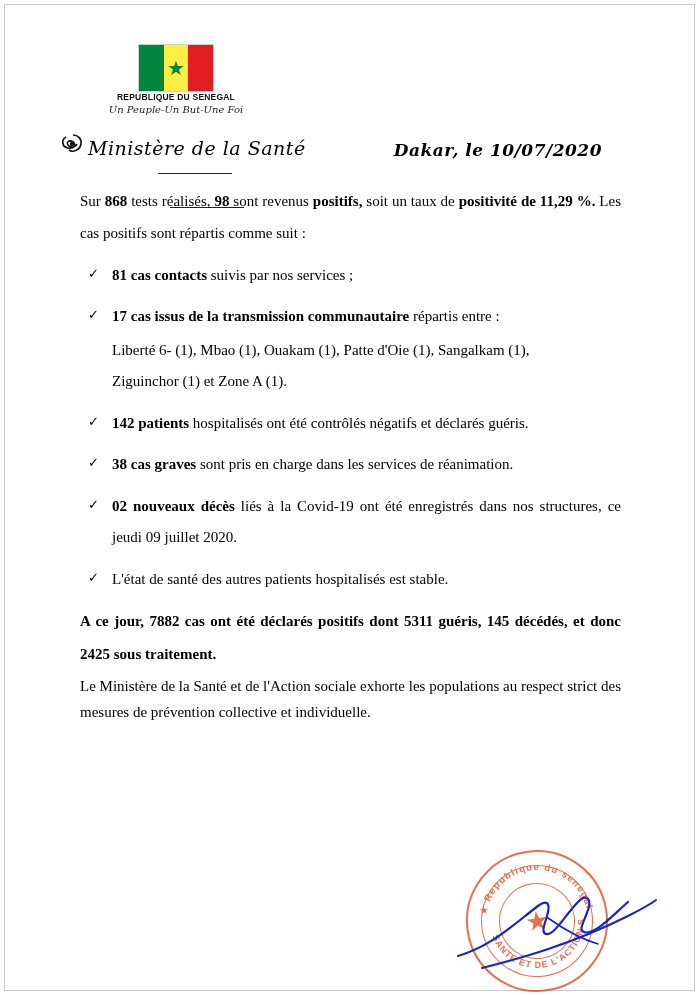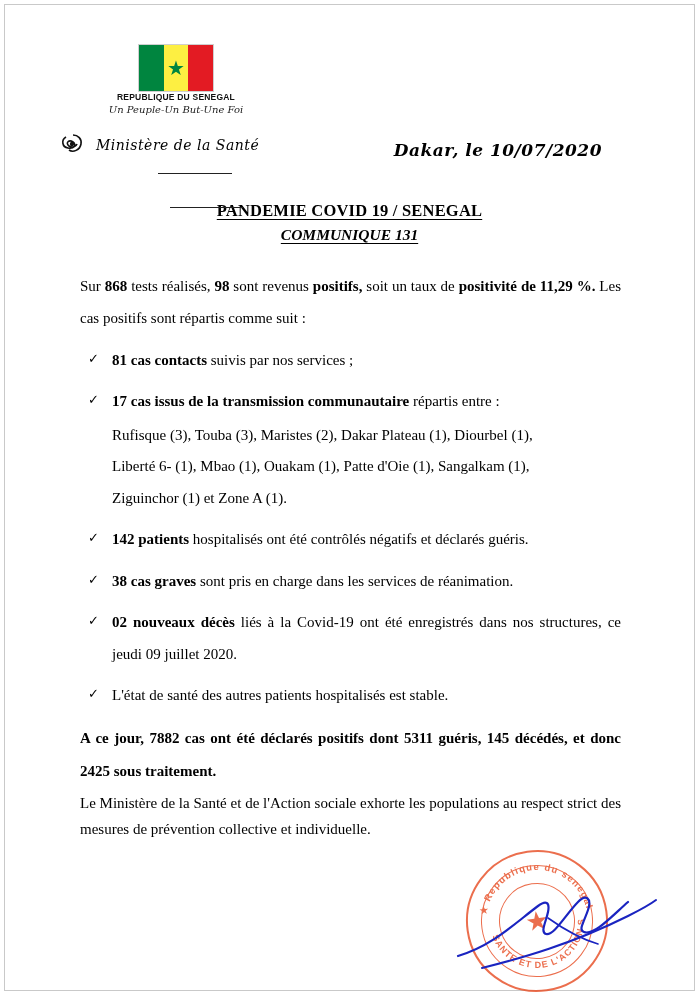--- a/index.html
+++ b/index.html
@@ -82,22 +82,22 @@
   .ministry-logo {
     position: absolute;
     left: 0;
     top: -4px;
     width: 26px;
     height: 30px;
   }
   .ministry-l1 {
     font-family: "DejaVu Serif", serif;
     font-style: italic;
-    font-size: 14px;
-    margin-left: 36px;
+    font-size: 19px;
+    margin-left: 28px;
     letter-spacing: .5px;
   }
   .ministry-l2 {
     font-family: "DejaVu Serif", serif;
     font-style: italic;
     font-size: 16px;
     margin-left: 72px;
     margin-top: 10px;
     letter-spacing: .5px;
   }
@@ -268,43 +268,38 @@
         <path d="M13 2 C18 2, 22 6, 21 11 C20 17, 13 20, 9 17" fill="none" stroke="#111" stroke-width="1.6"></path>
         <circle cx="12" cy="11" r="2.2" fill="#111"></circle>
       </svg>
       <div class="ministry-l1">Ministère de la Santé</div>
       <div class="rule1"></div>
       <div class="rule2"></div>
       <div class="date-line">Dakar, le 10/07/2020</div>
     </div>
   </div>
 
-  <div class="titles">
-    <div class="title-main">PANDEMIE COVID 19 / SENEGAL</div>
-    <div class="title-sub">COMMUNIQUE 131</div>
-  </div>
 
   <div class="body">
 
 
     <p>
       <span>Sur </span><b>868</b><span> tests réalisés, </span><b>98</b><span> sont revenus </span><b>positifs,</b><span> soit un taux de </span><b>positivité de 11,29 %.</b><span> Les cas positifs sont répartis comme suit :</span>
     </p>
 
     <ul class="bullets">
       <li>
         <span class="check">✓</span>
         <b>81 cas contacts</b><span> suivis par nos services ;</span>
       </li>
 
       <li>
         <span class="check">✓</span>
         <b>17 cas issus de la transmission communautaire</b><span> répartis entre :</span>
         <div class="sub-lines">
-          <div>Rufisque (3), Touba (3), Maristes (2), Dakar Plateau (1), Diourbel (1),</div>
           <div>Liberté 6- (1), Mbao (1), Ouakam (1), Patte d'Oie (1), Sangalkam (1),</div>
           <div>Ziguinchor (1) et Zone A (1).</div>
         </div>
       </li>
 
       <li>
         <span class="check">✓</span>
         <b>142 patients</b><span> hospitalisés ont été contrôlés négatifs et déclarés guéris.</span>
       </li>
 

